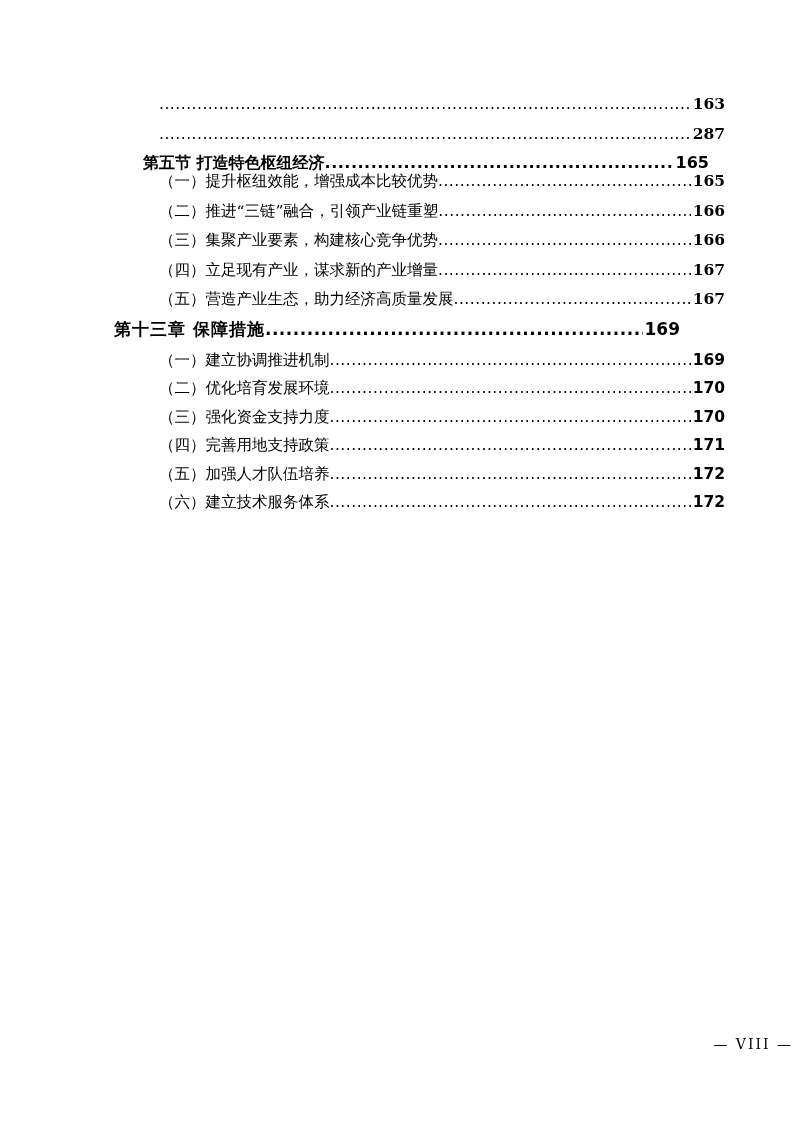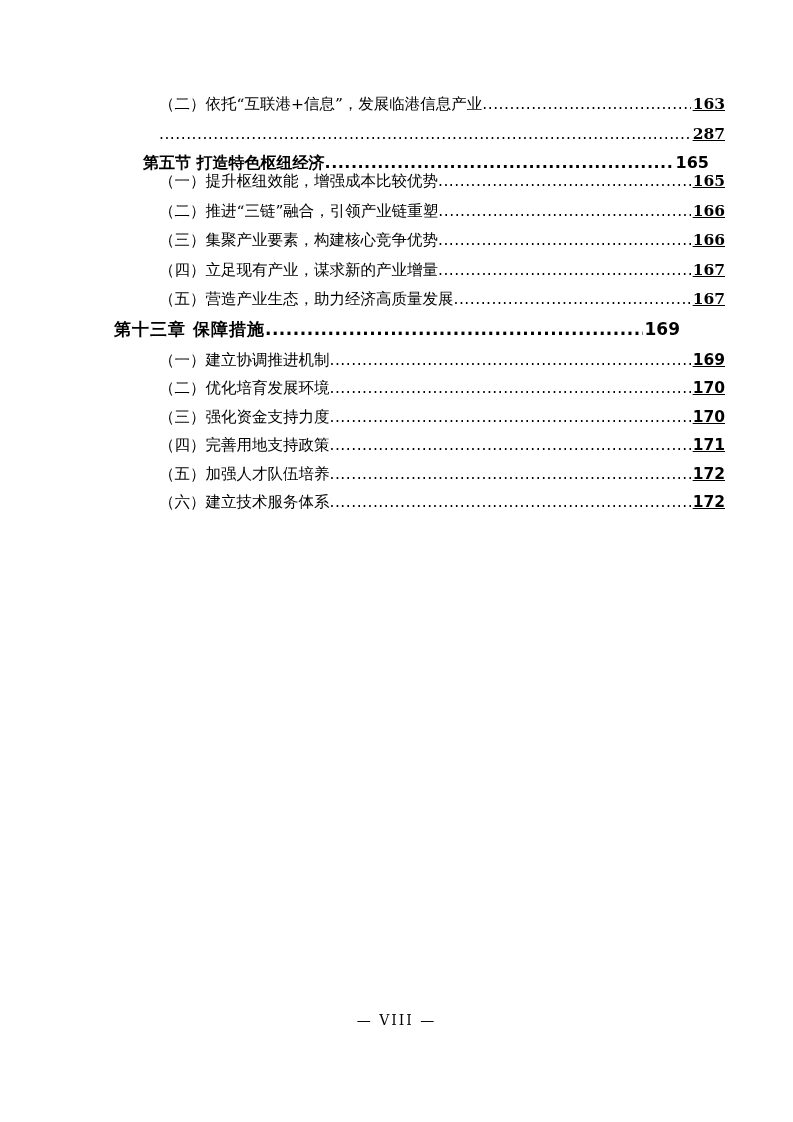--- a/index.html
+++ b/index.html
@@ -70,44 +70,42 @@
     margin-bottom: 2px;
   }
   
   .level-item {
     font-weight: normal;
     font-size: 15.5px;
     margin-left: 45px;
   }
   .level-item.bold-num .page-num {
     font-weight: bold;
-    text-decoration: underline;
   }
   .serif {
     font-family: "DejaVu Serif", "Liberation Serif", serif;
   }
   .footer {
     position: absolute;
     left: 0;
     right: 0;
-    top: 1012px;
-    text-align: center;
+    top: 1036px;
+    text-align: right;
     font-size: 14px;
     color: #000;
     font-family: "DejaVu Serif", "Liberation Serif", serif;
     letter-spacing: 2px;
   }
 </style>
 </head>
 <body>
 
 <div class="page">
   <div class="content">
       <div class="toc-row level-item bold-num">
-        <span class="label serif">（二）依托“互联港+信息”，发展临港信息产业</span>
         <span class="leader">........................................................................................................................................................................................................</span>
         <span class="page-num serif">163</span>
       </div>
       <div class="toc-row level-item bold-num">
         <span class="leader">........................................................................................................................................................................................................</span>
         <span class="page-num serif">287</span>
       </div>
       <div class="toc-row level-section bold-num">
         <span class="label">第五节  打造特色枢纽经济</span>
         <span class="leader">........................................................................................................................................................................................................</span>

